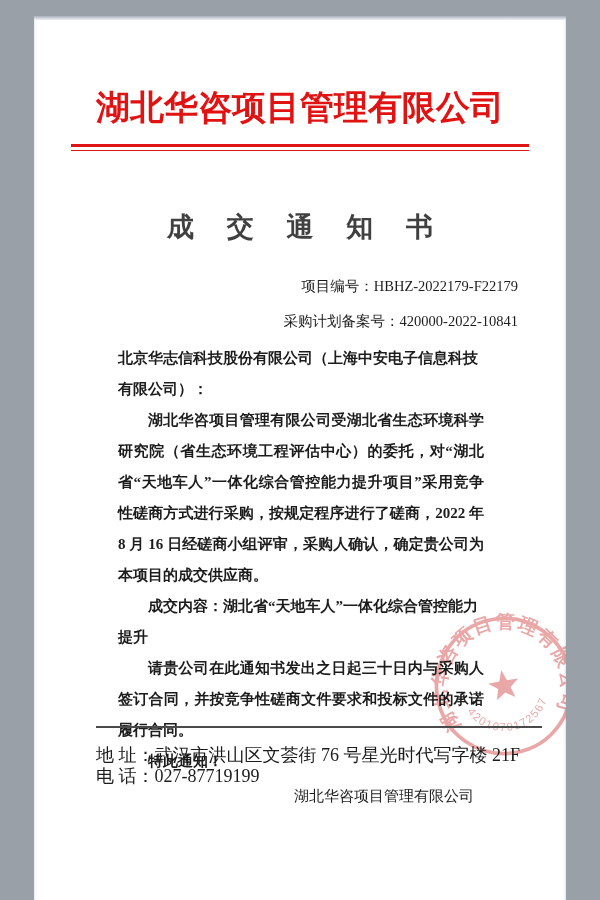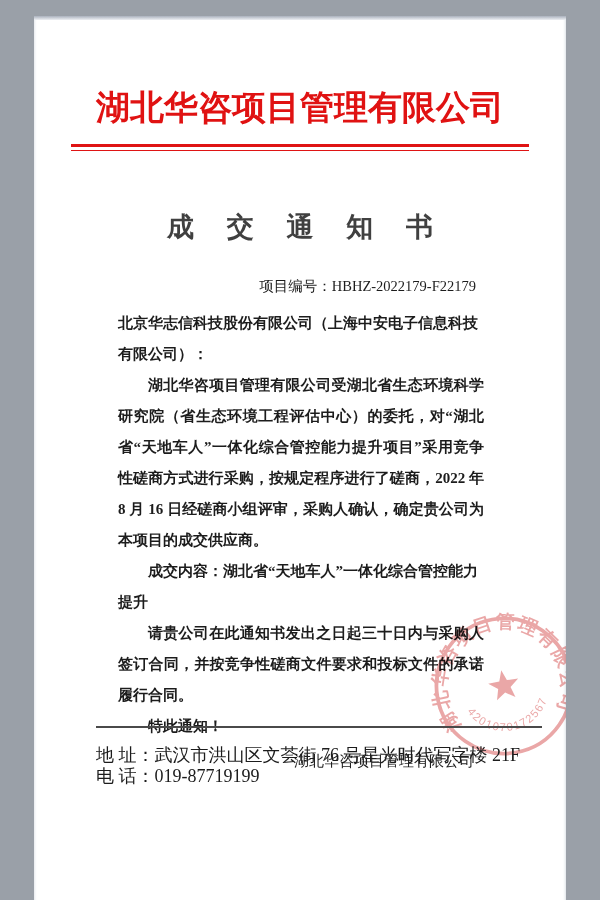--- a/index.html
+++ b/index.html
@@ -37,21 +37,21 @@
     text-align:center;
     font-size:27px;
     font-weight:bold;
     letter-spacing:13px;
     text-indent:13px;
     line-height:40px;
     color:#404040;
   }
   .meta{
     margin-top:22px;
-    padding-right:90px;
+    padding-right:48px;
     text-align:right;
     font-size:14.5px;
     line-height:35px;
     color:#1c1c1c;
   }
   .body-text{
     margin:4px 82px 0 84px;
     font-size:15px;
     line-height:31px;
     font-weight:bold;
@@ -97,20 +97,21 @@
   <div class="page-edge-top"></div>
 
   <div class="letterhead">湖北华咨项目管理有限公司</div>
 
   <div class="double-rule"></div>
 
   <div class="doc-title">成 交 通 知 书</div>
 
   <div class="meta">
     <div><span>项目编号：</span><span>HBHZ-2022179-F22179</span></div>
+    <div><span>采购计划备案号：</span><span>420000-2022-10841</span></div>
   </div>
 
   <div class="body-text">
     <p>北京华志信科技股份有限公司（上海中安电子信息科技有限公司）：</p>
     <p class="indent just">湖北华咨项目管理有限公司受湖北省生态环境科学研究院（省生态环境工程评估中心）的委托，对“湖北省“天地车人”一体化综合管控能力提升项目”采用竞争性磋商方式进行采购，按规定程序进行了磋商，2022 年 8 月 16 日经磋商小组评审，采购人确认，确定贵公司为本项目的成交供应商。</p>
     <p class="indent">成交内容：湖北省“天地车人”一体化综合管控能力提升</p>
     <p class="indent just">请贵公司在此通知书发出之日起三十日内与采购人签订合同，并按竞争性磋商文件要求和投标文件的承诺履行合同。</p>
     <p class="indent">特此通知！</p>
   </div>
 
@@ -124,15 +125,15 @@
       <path id="sealArcTop" d="M 29.2,115.6 A 62,62 0 1 1 130.8,115.6" fill="none"></path>
       <path id="sealArcBottom" d="M 34.9,96.4 A 48,48 0 0 0 125.1,96.4" fill="none"></path>
     </defs>
     <text class="seal-ring-text"><textPath href="#sealArcTop" startOffset="2">湖北华咨项目管理有限公司</textPath></text>
     <polygon class="seal-star" points="80,63 84.1,74.3 96.2,74.8 86.7,82.2 90,93.8 80,87 70,93.8 73.3,82.2 63.8,74.8 75.9,74.3"></polygon>
     <text class="seal-code-text"><textPath href="#sealArcBottom" startOffset="4">4201070172567</textPath></text>
   </svg>
 
   <div class="footer">
     <p><span>地  址：</span><span>武汉市洪山区文荟街 76 号星光时代写字楼 21F</span></p>
-    <p><span>电  话：</span><span>019-87719199</span></p>
+    <p><span>电  话：</span><span>027-87719199</span></p>
   </div>
 </div>
 
 </body></html>

